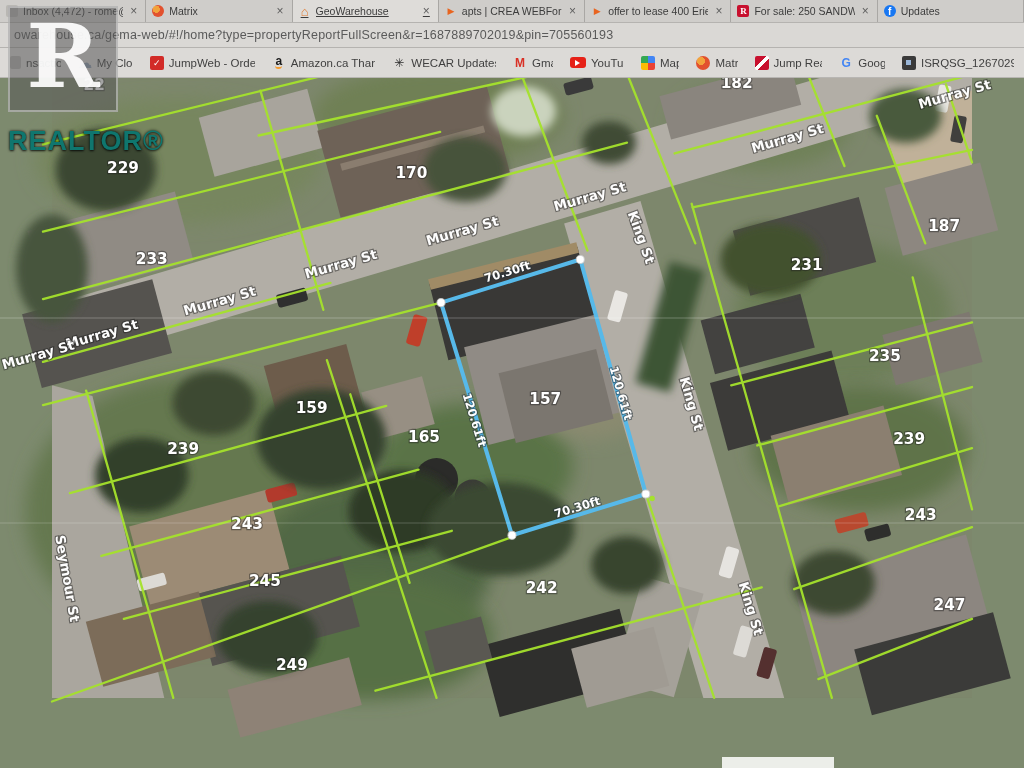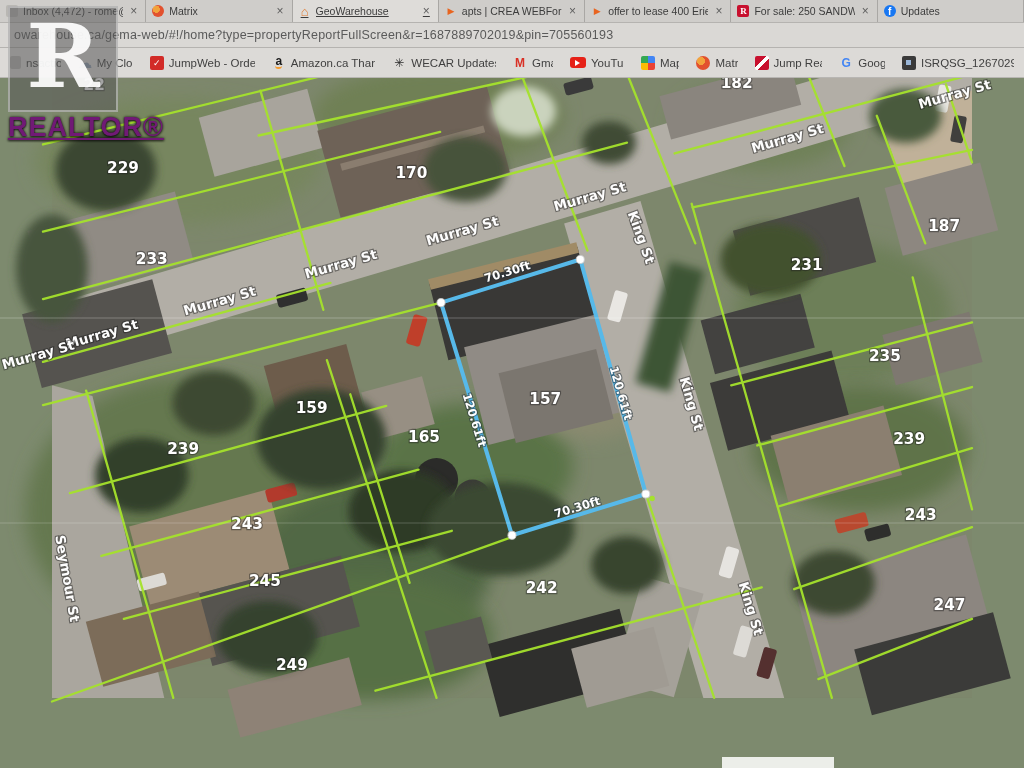--- a/index.html
+++ b/index.html
@@ -59,22 +59,22 @@
   .slabel { font:bold 15px "DejaVu Sans", sans-serif; fill:#fdfdfd; stroke:#1e1e1e; stroke-width:2.6px;
             stroke-opacity:.5; paint-order:stroke; text-anchor:middle; }
   .dlabel { font:bold 13px "DejaVu Sans", sans-serif; fill:#fff; stroke:#24323a; stroke-width:2.4px;
             stroke-opacity:.55; paint-order:stroke; text-anchor:middle; }
 
   
   .wm { position:absolute; left:8px; top:6px; z-index:50; pointer-events:none; }
   .wm-box { width:110px; height:106px; background:rgba(88,88,88,.55); border:2px solid rgba(240,240,240,.45);
             display:flex; align-items:center; justify-content:center; }
   .wm-r { font:bold 88px "DejaVu Serif", serif; color:rgba(255,255,255,.92); line-height:1; margin-top:-6px; }
-  .wm-label { margin-top:0; font:bold 27px "Liberation Sans", sans-serif; color:#701a75; letter-spacing:1px;
-              text-shadow:0 0 3px rgba(0,0,0,.8), 0 1px 2px rgba(0,0,0,.6); white-space:nowrap;text-decoration:underline; }
+  .wm-label { margin-top:14px; font:bold 27px "Liberation Sans", sans-serif; color:#0f766e; letter-spacing:1px;
+              text-shadow:0 0 3px rgba(0,0,0,.8), 0 1px 2px rgba(0,0,0,.6); white-space:nowrap; }
 
   .attribution { position:absolute; left:280px; top:745px; width:470px; text-align:center; z-index:40;
                  font-size:20px; color:rgba(135,135,135,.92); letter-spacing:.3px; white-space:nowrap;margin-top:23px; }
   .mapdata { position:absolute; left:722px; top:757px; z-index:40; background:rgba(255,255,255,.85);
              font-size:14px; color:#4a4a4a; padding:10px 4px; white-space:nowrap; }
 
   .glare { position:absolute; left:0; width:1024px; height:2px; background:#fff; z-index:30; }
 </style>
 </head>
 <body>

